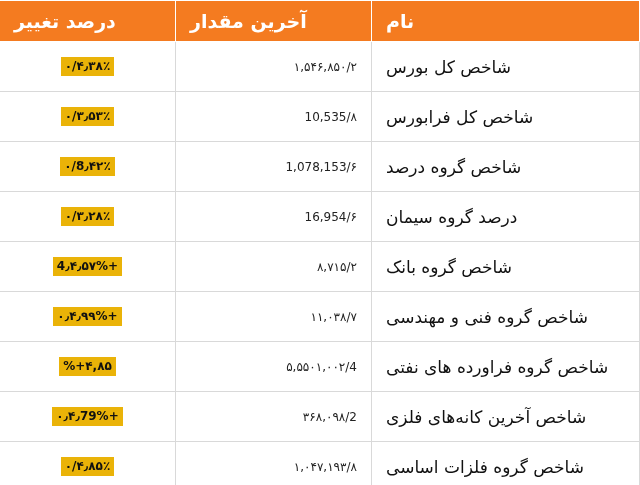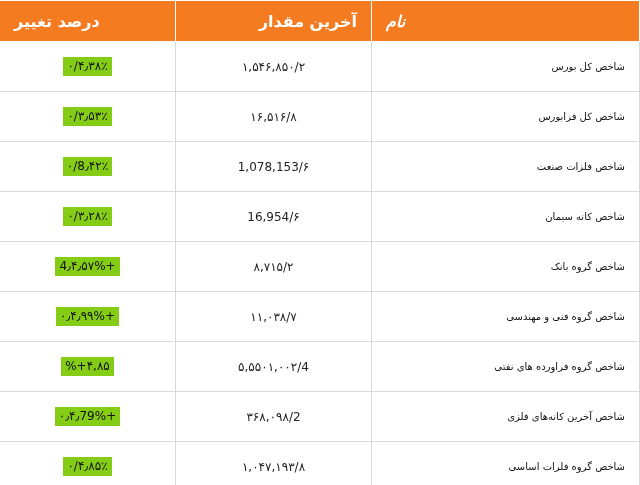--- a/index.html
+++ b/index.html
@@ -25,71 +25,70 @@
     table-layout: fixed;
     direction: rtl;
   }
   table.index-table col.col-name   { width: 268px; }
   table.index-table col.col-value  { width: 196px; }
   table.index-table col.col-change { width: 176px; }
 
   thead th {
     background: #f47b20;
     color: #ffffff;
-    font-size: 16px;
+    font-size: 19px;
     font-weight: bold;
     height: 40px;
     padding: 0 14px;
     border: 1px solid #ffffff;
     text-align: center;
     white-space: nowrap;
   }
   thead th.th-name {
     text-align: left;
-    font-style: italic;
   }
   thead th.th-value {
-    text-align: right;
+    text-align: left;
   }
   thead th.th-change {
     text-align: left;
   }
 
   tbody td {
     border: 1px solid #d9d9d9;
     height: 49px;
     padding: 0 14px;
     font-size: 14px;
     color: #1a1a1a;
     background: #ffffff;
     vertical-align: middle;
     white-space: nowrap;
     overflow: hidden;
   }
   td.cell-name {
-    text-align: right;
-    font-size: 10px;
+    text-align: left;
+    font-size: 17px;
     color: #111111;
   }
   td.cell-value {
-    text-align: center;
+    text-align: right;
     font-size: 12px;
     color: #222222;
     letter-spacing: 0.2px;
   }
   td.cell-change {
     text-align: center;
     padding: 0 10px;
   }
   .chip {
     display: inline-block;
-    background: #84cc16;
+    background: #eab308;
     color: #111111;
     font-size: 12px;
-    font-weight: normal;
+    font-weight: bold;
     padding: 2px 4px;
     line-height: 15px;
     direction: ltr;
     unicode-bidi: bidi-override;
     white-space: nowrap;
   }
   .chip.rtl {
     direction: rtl;
     unicode-bidi: normal;
   }
@@ -112,30 +111,30 @@
       </tr>
     </thead>
     <tbody>
         <tr>
           <td class="cell-name">شاخص کل بورس</td>
           <td class="cell-value">۱,۵۴۶,۸۵۰/۲</td>
           <td class="cell-change"><span class="chip rtl">۴٫۳۸٪/۰</span></td>
         </tr>
         <tr>
           <td class="cell-name">شاخص کل فرابورس</td>
-          <td class="cell-value">۱۶,۵۱۶/۸</td>
+          <td class="cell-value">10,535/۸</td>
           <td class="cell-change"><span class="chip rtl">۳٫۵۳٪/۰</span></td>
         </tr>
         <tr>
-          <td class="cell-name">شاخص فلزات صنعت</td>
+          <td class="cell-name">شاخص گروه درصد</td>
           <td class="cell-value">1,078,153/۶</td>
           <td class="cell-change"><span class="chip rtl">8٫۴۲٪/۰</span></td>
         </tr>
         <tr>
-          <td class="cell-name">شاخص کانه سیمان</td>
+          <td class="cell-name">درصد گروه سیمان</td>
           <td class="cell-value">16,954/۶</td>
           <td class="cell-change"><span class="chip rtl">۳٫۲۸٪/۰</span></td>
         </tr>
         <tr>
           <td class="cell-name">شاخص گروه بانک</td>
           <td class="cell-value">۸,۷۱۵/۲</td>
           <td class="cell-change"><span class="chip">4٫۴٫۵۷%+</span></td>
         </tr>
         <tr>
           <td class="cell-name">شاخص گروه فنی و مهندسی</td>

